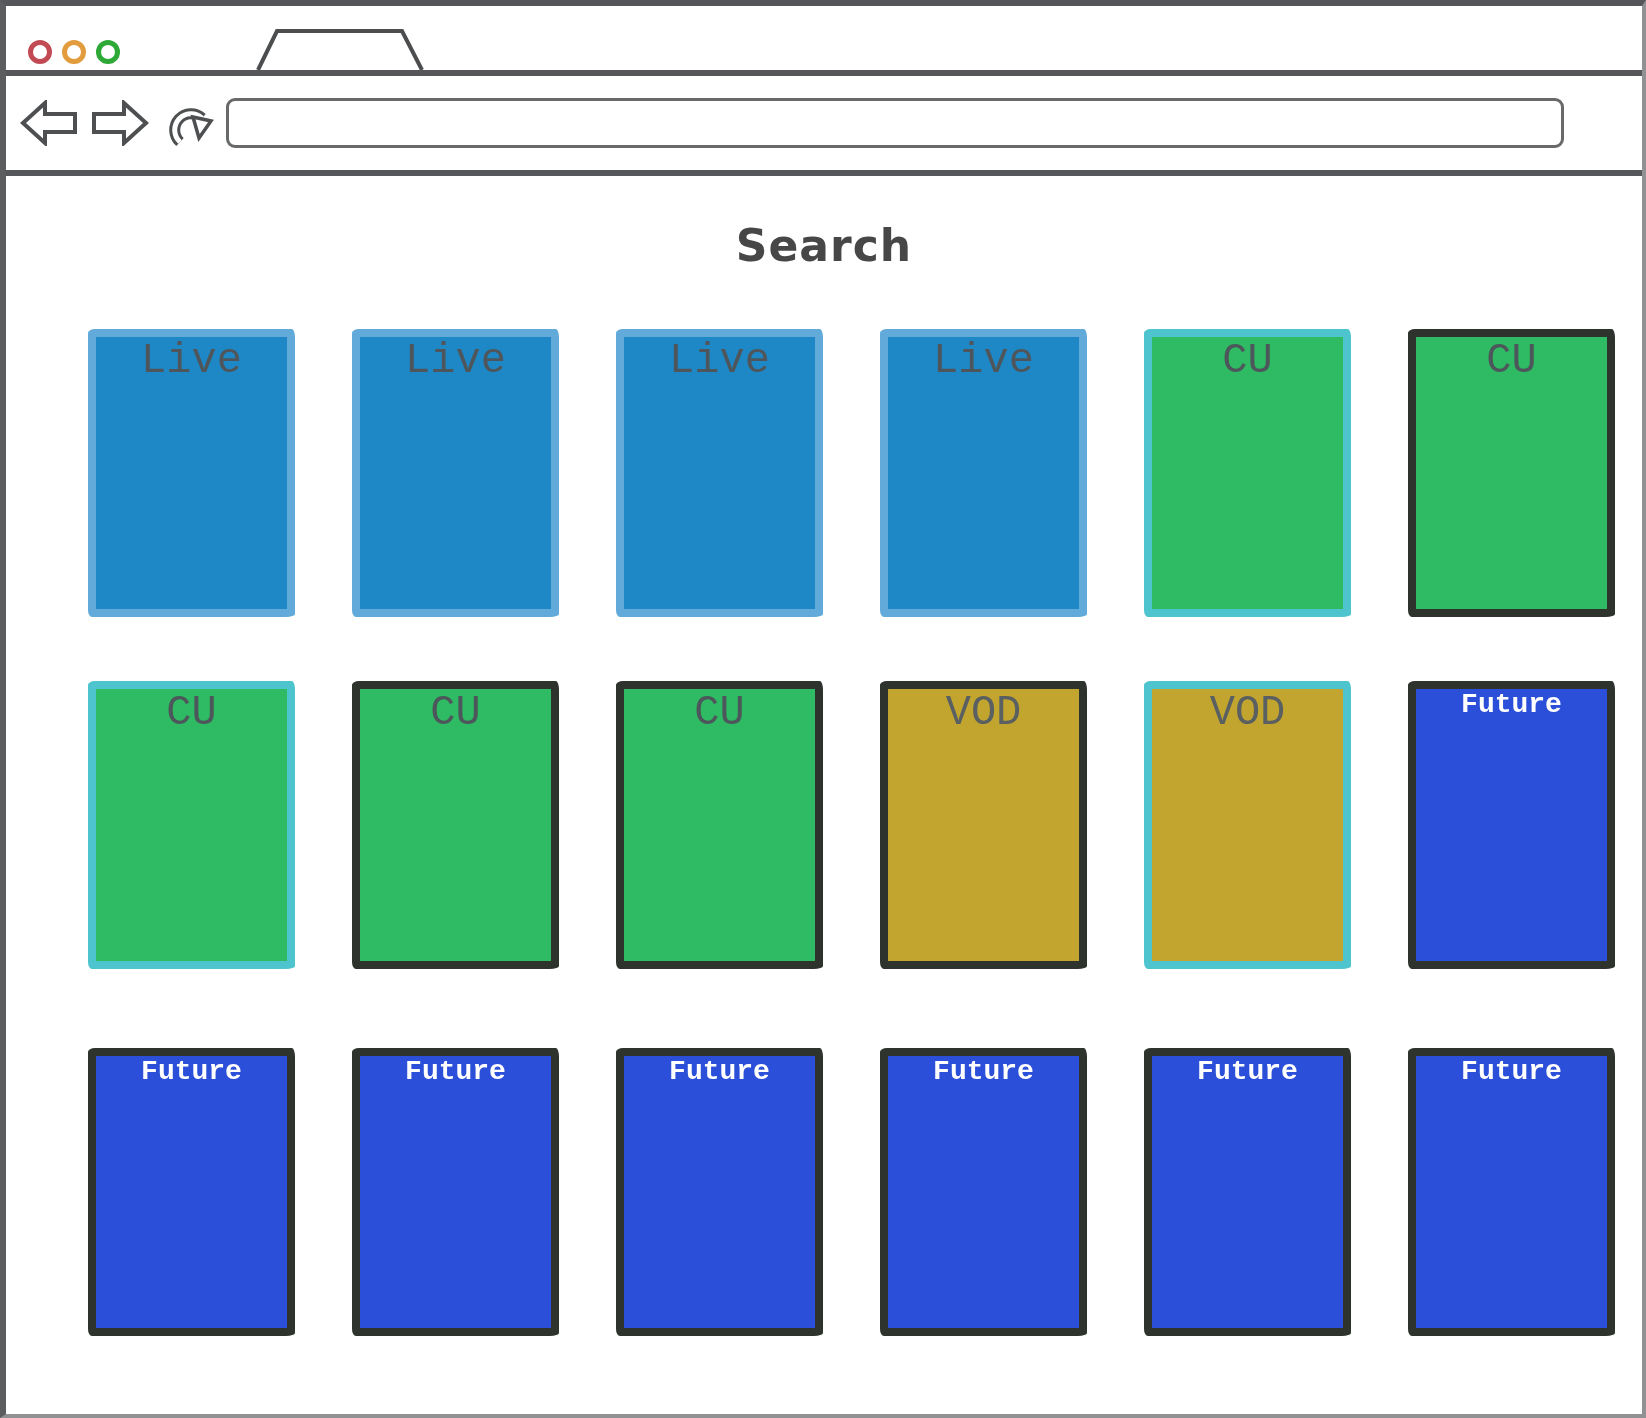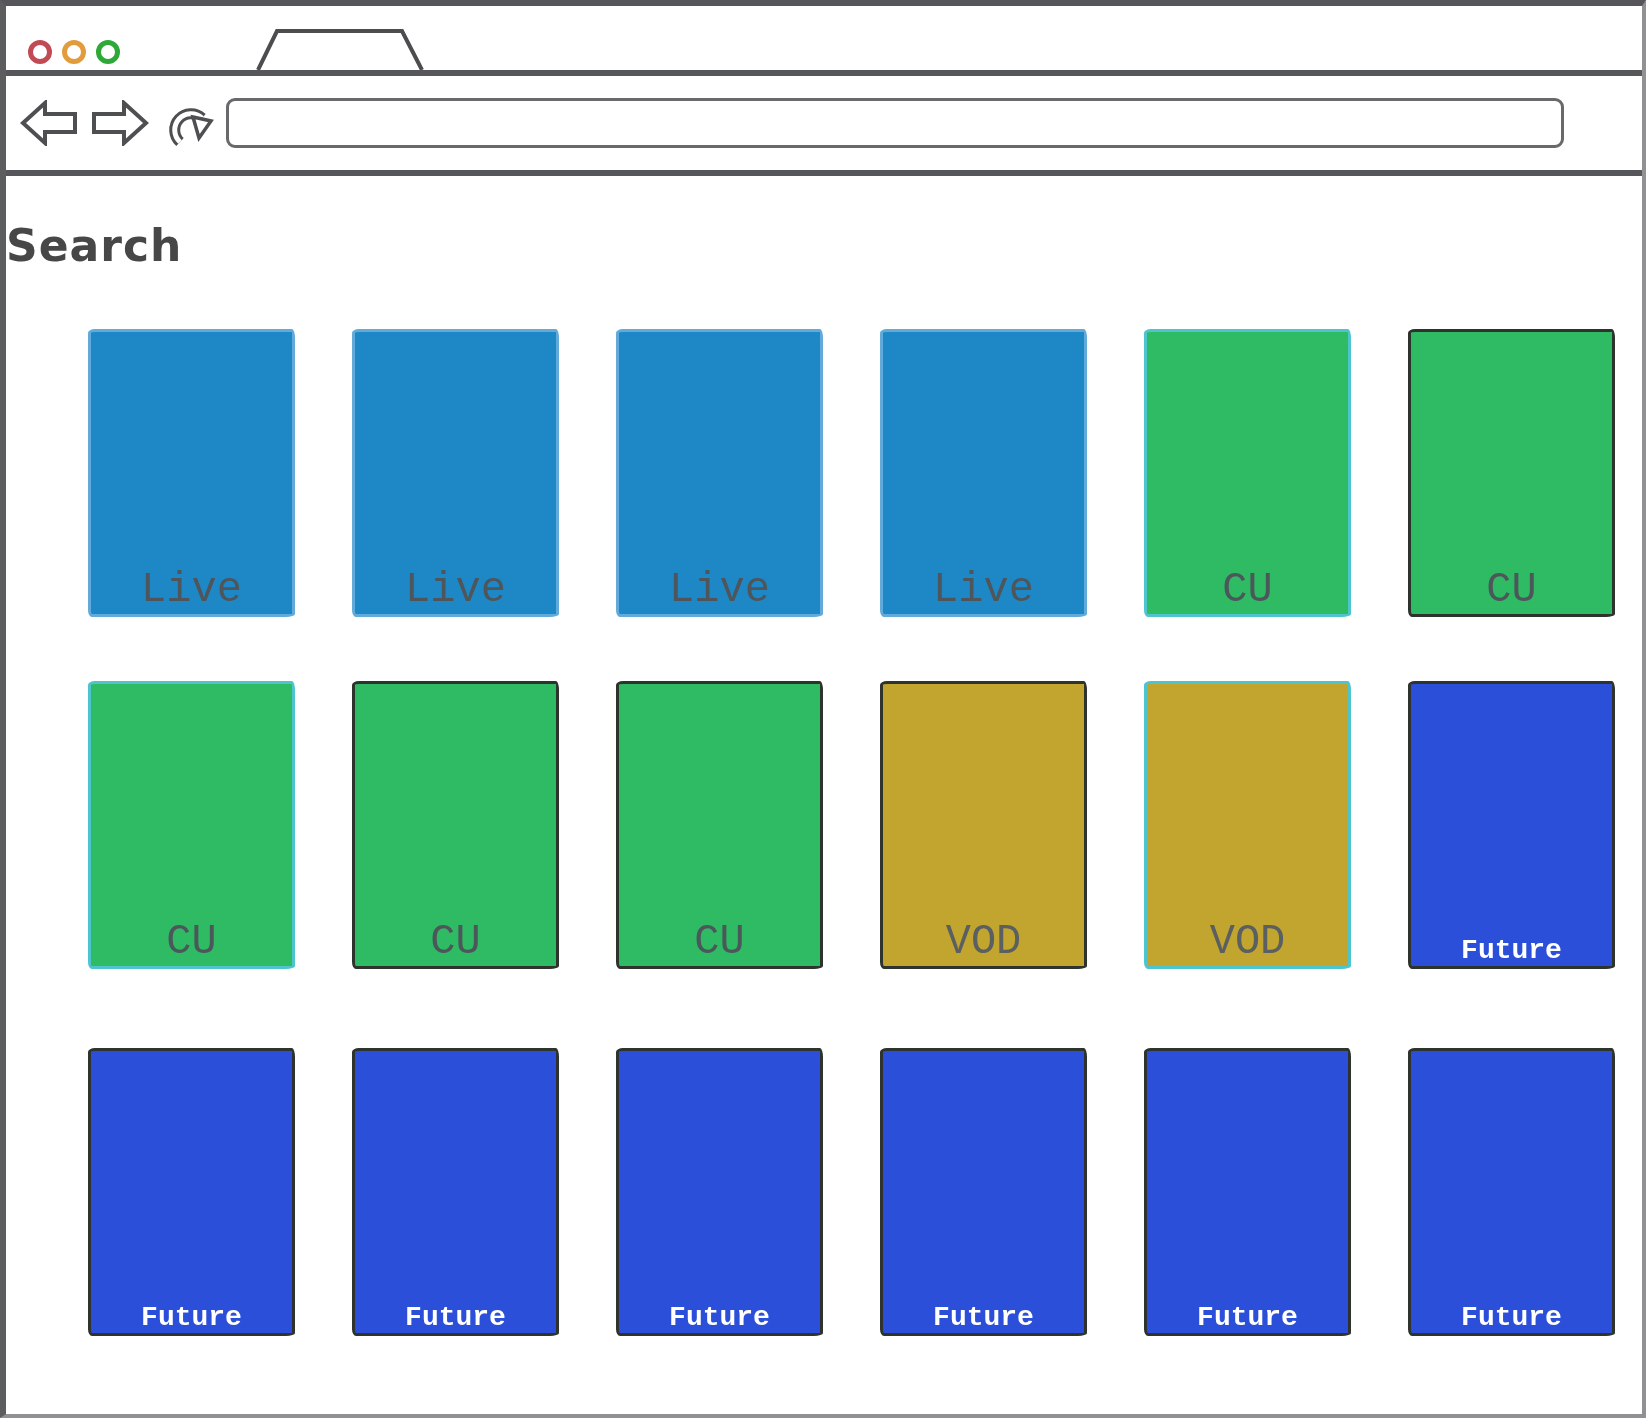--- a/index.html
+++ b/index.html
@@ -26,30 +26,30 @@
   .nav-icon + .nav-icon { margin-left:13px; }
   .reload-wrap { margin-left:30px; }
   .urlbar {
     flex:1 1 auto; height:50px; margin:0 78px 0 12px;
     border:3px solid #67696B; border-radius:9px; background:#fff;
     font:24px "Liberation Sans", sans-serif; color:#333; padding:0 14px; outline:none;
   }
 
   
   .content { padding:0; }
-  .heading { margin:44px 0 0; 
+  .heading { margin:44px 0 0; text-align:center;
              font-family:"DejaVu Sans", sans-serif; font-weight:700;
              font-size:44px; color:#474747; letter-spacing:1px; }
   .grid { margin-top:58px; padding:0 27px 0 82px; }
   .grid-row { display:flex; justify-content:space-between; }
   .grid-row-1 { margin-bottom:64px; }
   .grid-row-2 { margin-bottom:79px; }
   .tile {
-    width:207px; height:288px; border:3px solid #4c1d95;
-    display:flex; align-items:flex-end; justify-content:center;
+    width:207px; height:288px; border:8px solid #4c1d95;
+    display:flex; align-items:flex-start; justify-content:center;
     font-family:"Liberation Mono","DejaVu Sans Mono",monospace;
     font-size:42px; cursor:pointer;
     border-radius:7px 3px 9px 4px / 4px 9px 3px 7px;
   }
   .tile--future { font-weight:bold; font-size:28px; }
   .tile-label { pointer-events:none; }
 </style>
 </head>
 <body>
 

